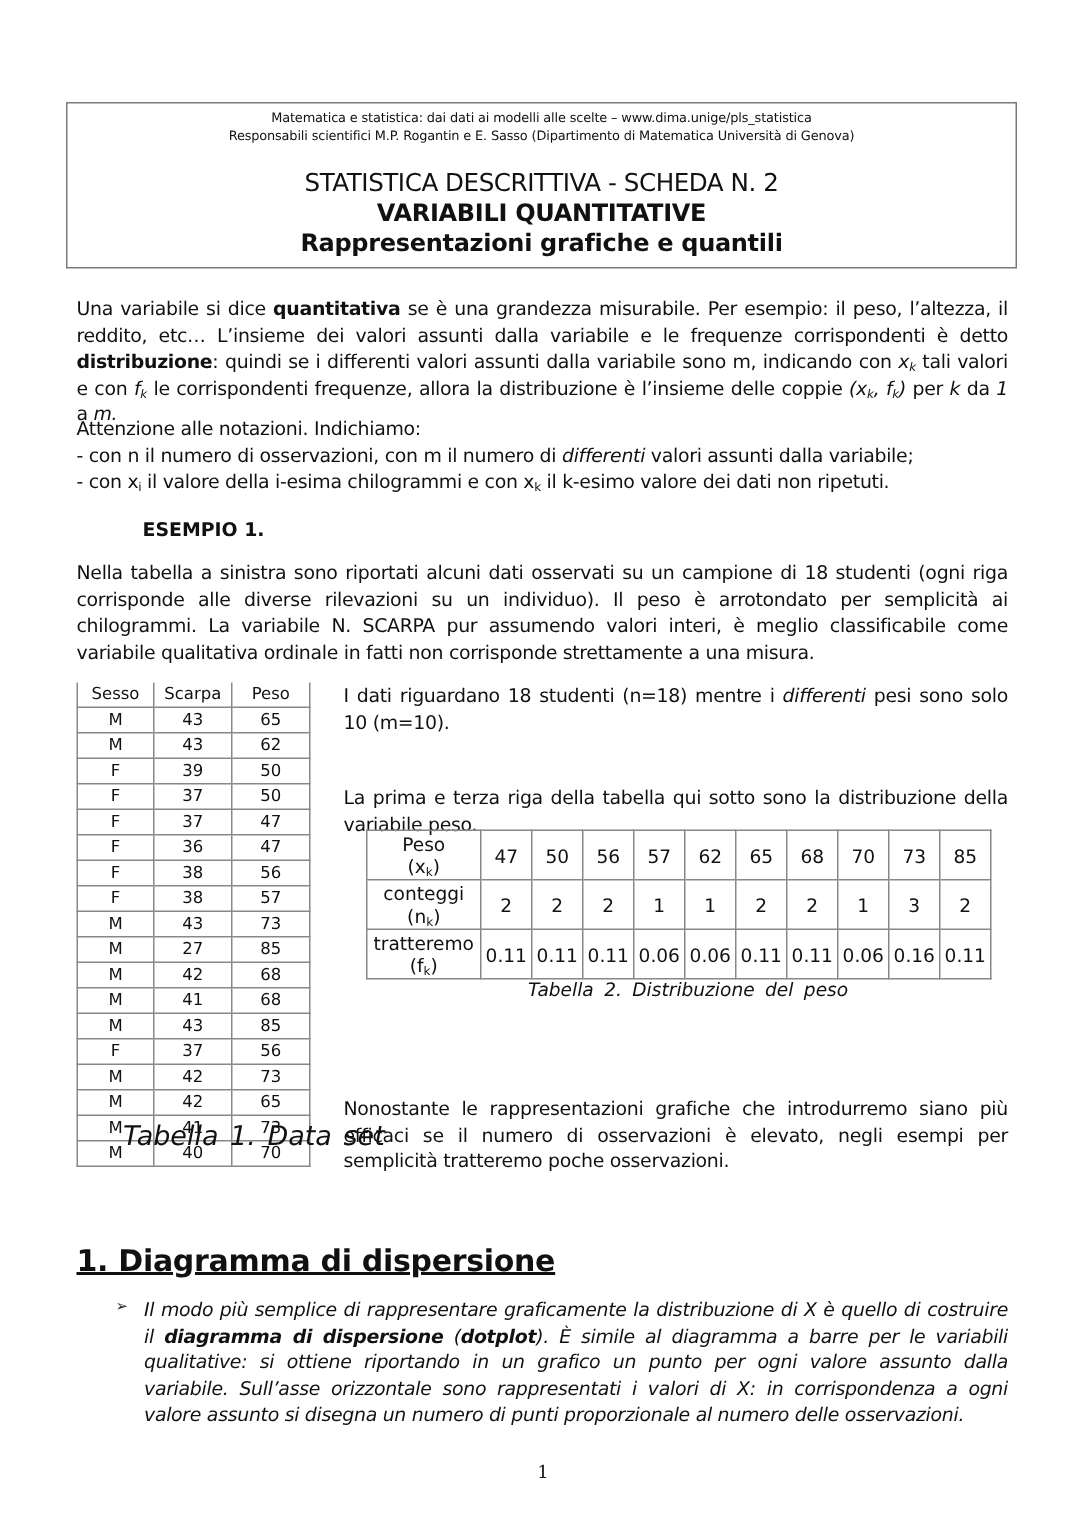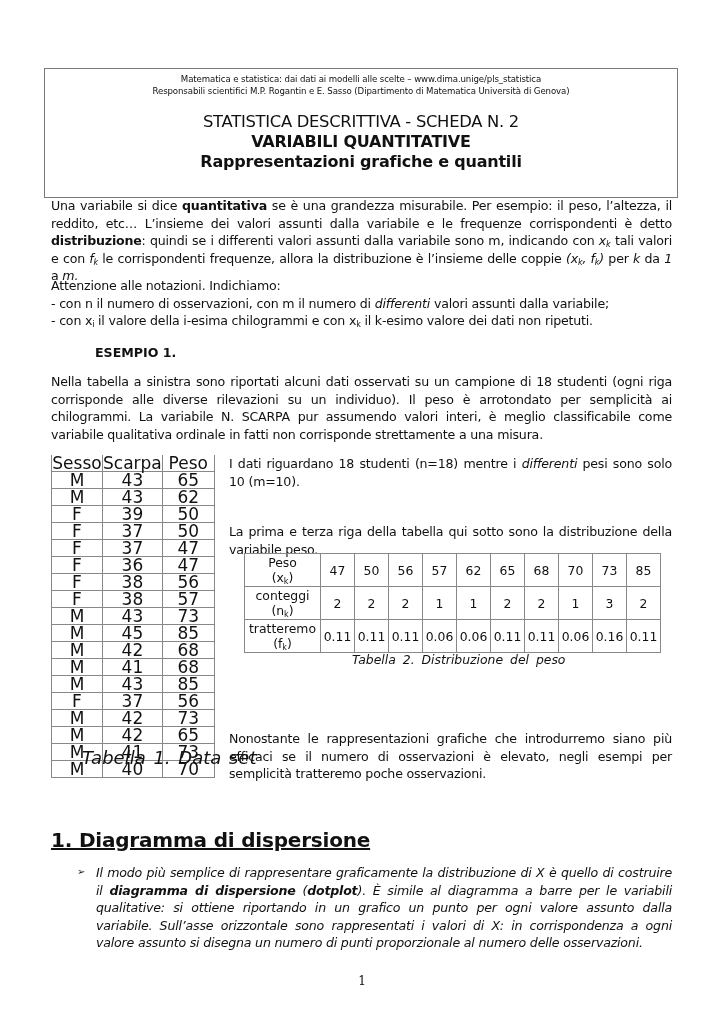--- a/index.html
+++ b/index.html
@@ -4,21 +4,21 @@
 <style>
   html, body { margin: 0; padding: 0; background: #ffffff; }
   body {
     width: 724px; height: 1024px; position: relative; overflow: hidden;
     font-family: "DejaVu Sans", sans-serif; color: #111;
   }
   .page { position: absolute; left: 0; top: 0; width: 724px; height: 1024px; }
 
   
   .header-box {
-    position: absolute; left: 44px; top: 68px; width: 634px; height: 130px;
+    position: absolute; left: 44px; top: 68px; width: 634px; height: 111px;
     border: 1.5px solid #7a7a7a; box-sizing: border-box; text-align: center;
   }
   .hdr-line1, .hdr-line2 { font-size: 8.6px; line-height: 12px; letter-spacing: -0.1px; }
   .hdr-line1 { margin-top: 4px; }
   .hdr-title { font-size: 16.4px; margin-top: 15px; line-height: 20px; letter-spacing: -0.3px; }
   .hdr-sub1, .hdr-sub2 { font-size: 16px; font-weight: bold; line-height: 20px; letter-spacing: -0.2px; }
 
   .p {
     position: absolute; left: 51px; width: 621px;
     font-size: 12.6px; line-height: 17.6px; text-align: justify;
@@ -26,21 +26,21 @@
   }
   .p.left { text-align: left; }
   .p b { font-weight: bold; }
   sub { font-size: 8px; vertical-align: -2px; line-height: 0; }
 
   .esempio { position: absolute; left: 51px; top: 345px; font-size: 12.6px; font-weight: bold; margin-left: 44px; }
 
   
   .t1 {
     position: absolute; left: 51px; top: 455px;
-    border-collapse: collapse; font-size: 17px;
+    border-collapse: collapse; font-size: 11px;
   }
   .t1 th, .t1 td {
     border: 1px solid #888; padding: 0; height: 16px; line-height: 16px;
     text-align: center; font-weight: normal;
   }
   .t1 th { border-top: none; }
   .t1 .c1 { width: 50px; } .t1 .c2 { width: 51px; } .t1 .c3 { width: 51px; }
   .t1 tr.thick td { border-top: 1.5px solid #222; }
   .cap1 { position: absolute; left: 82px; top: 734px; font-size: 18px; font-style: italic; word-spacing: 2px; margin-top: 13px; }
 
@@ -144,21 +144,21 @@
           <td class="c2">38</td>
           <td class="c3">57</td>
         </tr>
         <tr>
           <td class="c1">M</td>
           <td class="c2">43</td>
           <td class="c3">73</td>
         </tr>
         <tr>
           <td class="c1">M</td>
-          <td class="c2">45</td>
+          <td class="c2">27</td>
           <td class="c3">85</td>
         </tr>
         <tr>
           <td class="c1">M</td>
           <td class="c2">42</td>
           <td class="c3">68</td>
         </tr>
         <tr>
           <td class="c1">M</td>
           <td class="c2">41</td>

